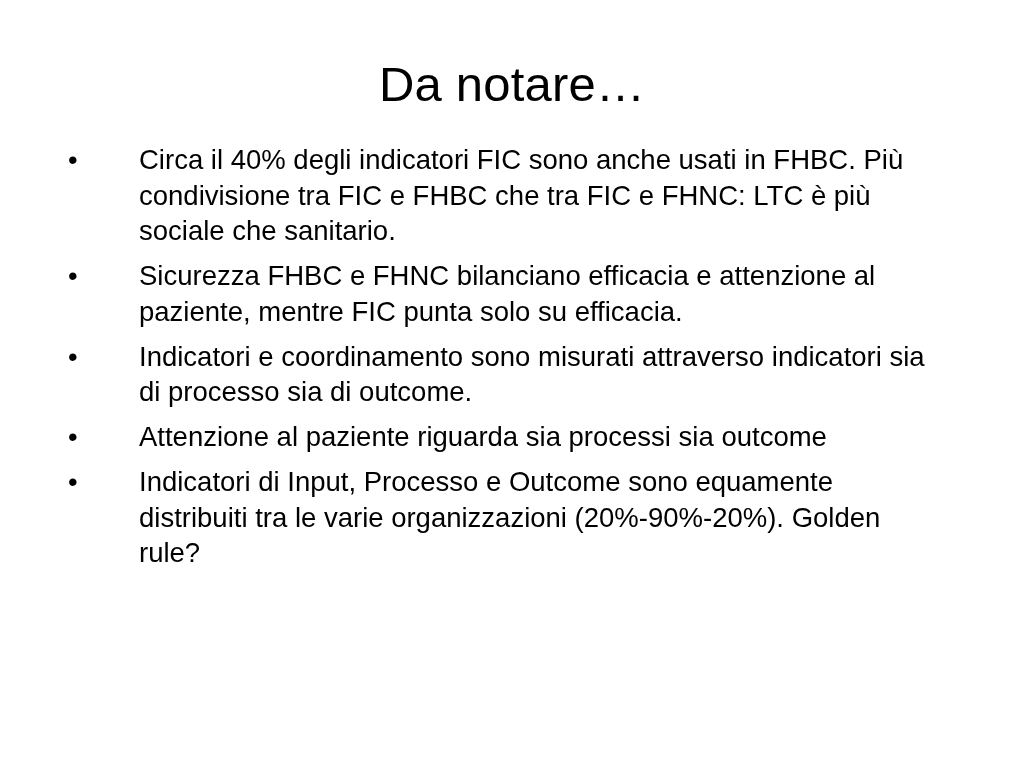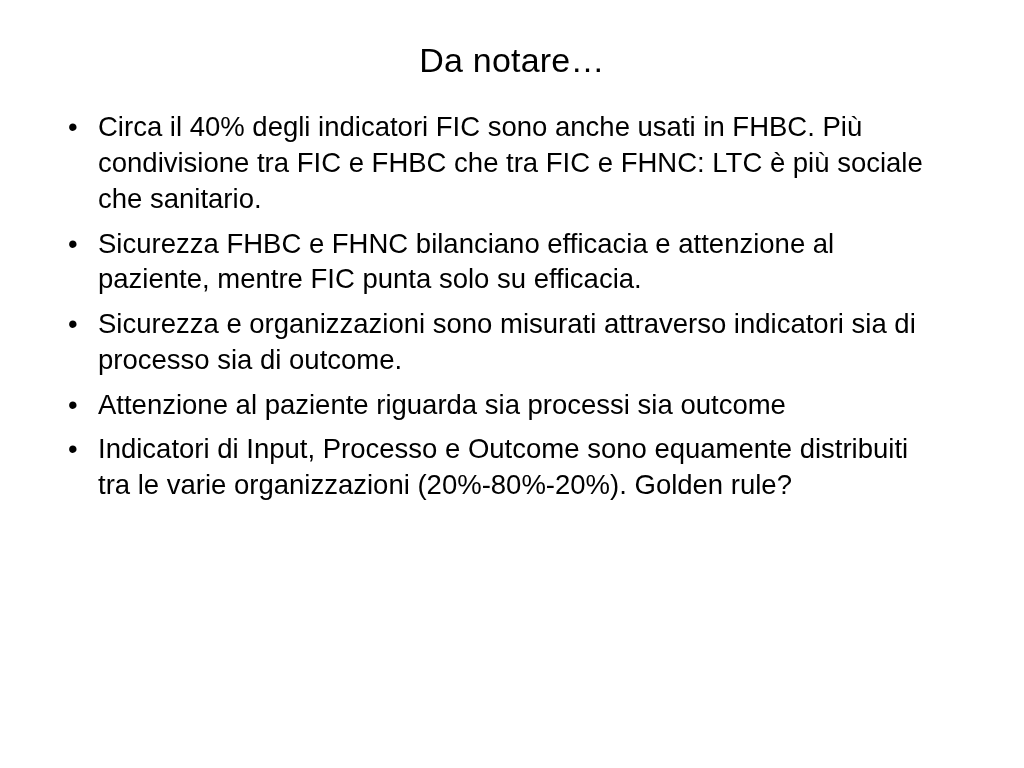--- a/index.html
+++ b/index.html
@@ -16,24 +16,24 @@
   }
   .slide {
     position: relative;
     width: 1024px;
     height: 768px;
     background: #ffffff;
     box-sizing: border-box;
   }
   .slide-title {
     text-align: center;
-    font-size: 34px;
+    font-size: 49px;
     font-weight: normal;
     line-height: 1.1;
-    margin: 0;
+    margin: 16px;
     padding-top: 42px;
     letter-spacing: 0.2px;
   }
   .bullet-list {
     list-style: none;
     margin: 30px 0 0 0;
     padding: 0 60px 0 60px;
   }
   .bullet-item {
     position: relative;
@@ -51,20 +51,21 @@
     font-size: 27.5px;
     line-height: 1.30;
     padding-left: 8px;
     box-sizing: border-box;
   }
   .bullet-text {
     flex: 1 1 auto;
     display: block;
     text-align: left;
     padding-right: 26px;
+    margin-left: 41px;
   }
 </style>
 </head>
 <body>
 
 <div class="slide">
 
   <h1 class="slide-title">Da notare…</h1>
 
   <ul class="bullet-list">
@@ -74,28 +75,28 @@
       <span class="bullet-text">Circa il 40% degli indicatori FIC sono anche usati in FHBC. Più condivisione tra FIC e FHBC che tra FIC e FHNC: LTC è più sociale che sanitario.</span>
     </li>
 
     <li class="bullet-item">
       <span class="bullet-marker">•</span>
       <span class="bullet-text">Sicurezza FHBC e FHNC bilanciano efficacia e attenzione al paziente, mentre FIC punta solo su efficacia.</span>
     </li>
 
     <li class="bullet-item">
       <span class="bullet-marker">•</span>
-      <span class="bullet-text">Sicurezza e organizzazioni sono misurati attraverso indicatori sia di processo sia di outcome.</span>
+      <span class="bullet-text">Indicatori e coordinamento sono misurati attraverso indicatori sia di processo sia di outcome.</span>
     </li>
 
     <li class="bullet-item">
       <span class="bullet-marker">•</span>
       <span class="bullet-text">Attenzione al paziente riguarda sia processi sia outcome</span>
     </li>
 
     <li class="bullet-item">
       <span class="bullet-marker">•</span>
-      <span class="bullet-text">Indicatori di Input, Processo e Outcome sono equamente distribuiti tra le varie organizzazioni (20%-80%-20%). Golden rule?</span>
+      <span class="bullet-text">Indicatori di Input, Processo e Outcome sono equamente distribuiti tra le varie organizzazioni (20%-90%-20%). Golden rule?</span>
     </li>
 
   </ul>
 
 </div>
 
 </body></html>

